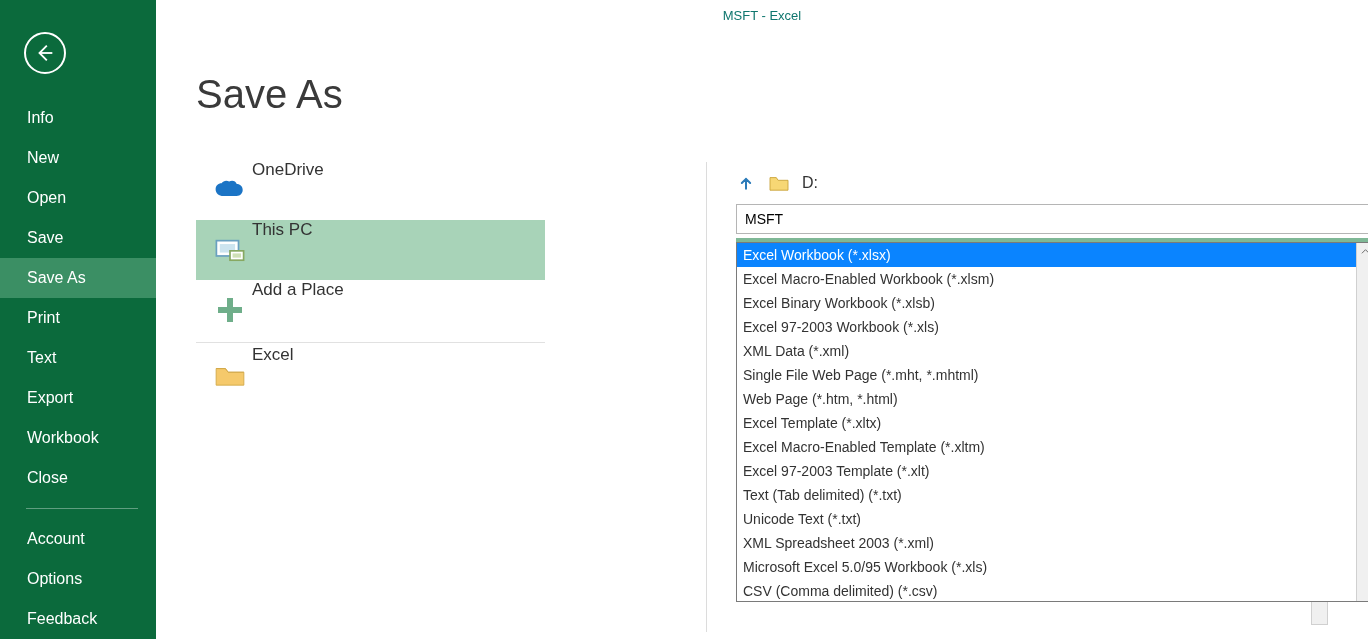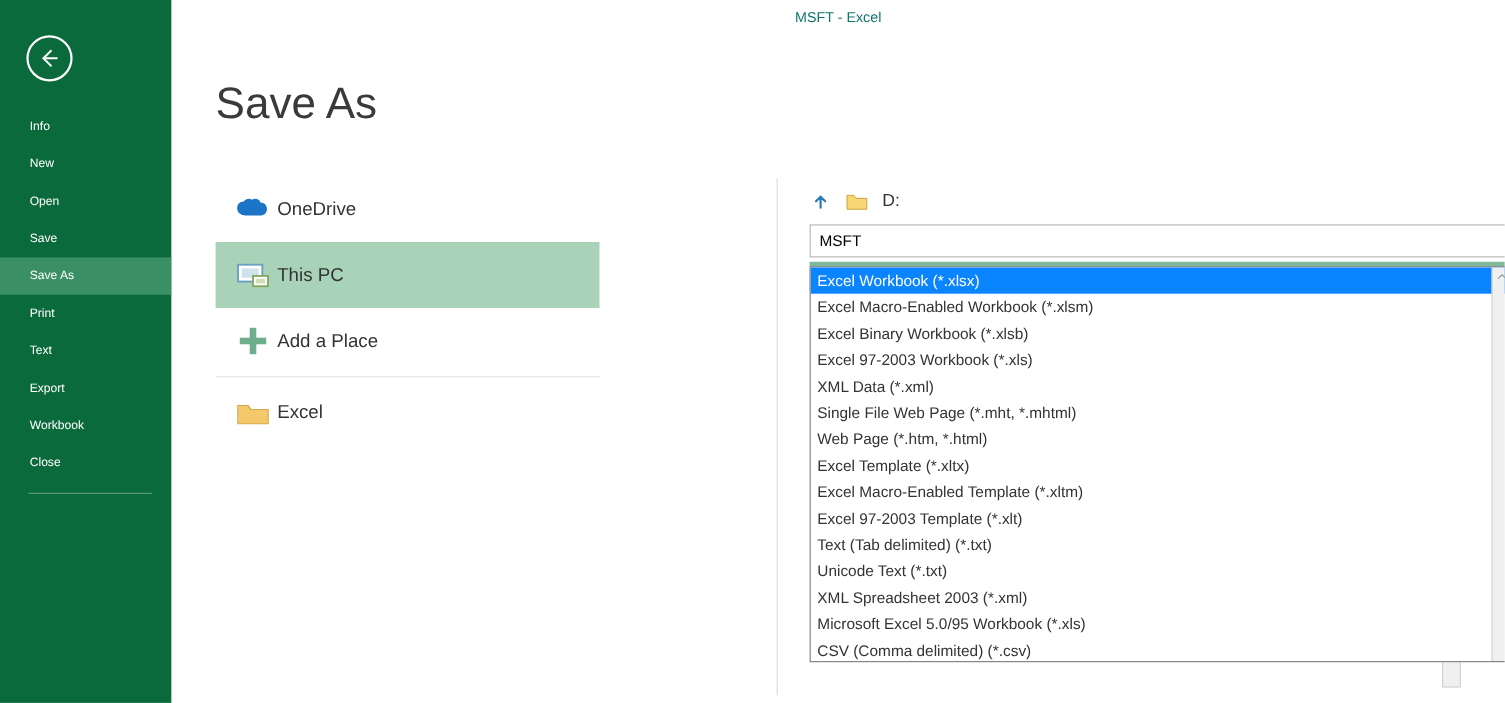--- a/index.html
+++ b/index.html
@@ -1,30 +1,30 @@
 <!DOCTYPE html>
 <html><head>
 <meta charset="utf-8">
 <style>
   html,body{margin:0;padding:0;height:100%;width:100%;font-family:"Segoe UI","Segoe UI Light",Arial,sans-serif;font-size:14px;color:#333;background:#fff;overflow:hidden}
   *{box-sizing:border-box}
   .app{display:flex;width:1368px;height:639px;position:relative;background:#fff}
   
   .sidebar{width:156px;background:#0b6a3c;color:#fff;display:flex;flex-direction:column;padding-top:32px;flex-shrink:0}
   .back-btn{width:42px;height:42px;border:2px solid #fff;border-radius:50%;margin-left:24px;margin-bottom:24px;display:flex;align-items:center;justify-content:center;cursor:pointer}
-  .sidebar-item{padding:11px 0 11px 27px;font-size:11px;cursor:pointer;white-space:nowrap}
+  .sidebar-item{padding:11px 0 11px 27px;font-size:16px;cursor:pointer;white-space:nowrap}
   .sidebar-item.selected{background:#3b8f64}
   .sidebar-sep{height:1px;background:rgba(255,255,255,.35);margin:10px 18px 10px 26px}
   
   .main{flex:1;position:relative;background:#fff;overflow:hidden}
   .win-title{position:absolute;top:8px;left:50%;transform:translateX(-50%);font-size:13px;color:#0f766e}
   .page-title{font-size:40px;font-weight:300;color:#3a3a3a;margin:72px 0 0 40px}
   
   .locations{position:absolute;left:40px;top:160px;width:349px}
-  .loc-item{display:flex;align-items:center;height:60px;padding-left:12px;cursor:pointer;border-bottom:1px solid transparent}
+  .loc-item{display:flex;height:60px;padding-left:12px;cursor:pointer;border-bottom:1px solid transparent}
   .loc-item.selected{background:#a8d3b8}
   .loc-item .ic{width:44px;display:flex;justify-content:center;align-items:center}
   .loc-item .lbl{font-size:17px;color:#333}
   .loc-sep{height:1px;background:#e1e1e1;margin:2px 0}
   
   .vdiv{position:absolute;left:550px;top:162px;width:1px;height:470px;background:#dcdcdc}
   
   .rpane{position:absolute;left:580px;top:170px;right:40px}
   .path-row{display:flex;align-items:center;gap:12px;height:26px;margin-bottom:8px}
   .path-txt{font-size:16px;color:#333}
@@ -62,20 +62,25 @@
         <div class="sidebar-item">Open</div>
         <div class="sidebar-item">Save</div>
         <div class="sidebar-item selected">Save As</div>
         <div class="sidebar-item">Print</div>
         <div class="sidebar-item">Text</div>
         <div class="sidebar-item">Export</div>
         <div class="sidebar-item">Workbook</div>
         <div class="sidebar-item">Close</div>
       </div>
     <div class="sidebar-sep"></div>
+    <div id="sidebar-footer">
+        <div class="sidebar-item">Account</div>
+        <div class="sidebar-item">Options</div>
+        <div class="sidebar-item">Feedback</div>
+      </div>
   </div>
 
   <div class="main">
     <div class="win-title">MSFT - Excel</div>
     <div class="page-title">Save As</div>
 
     <div class="locations" id="locations">
         <div class="loc-item">
           <span class="ic">
             <svg width="34" height="22" viewBox="0 0 40 26">

